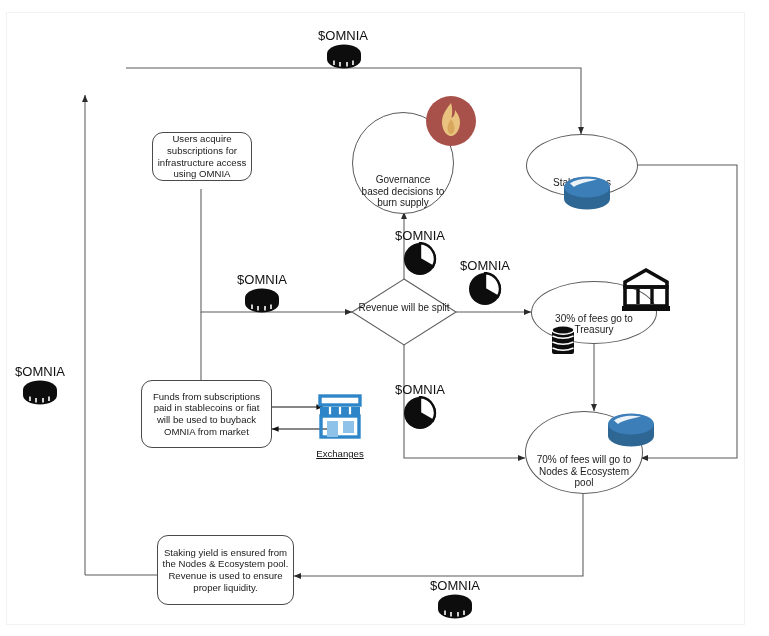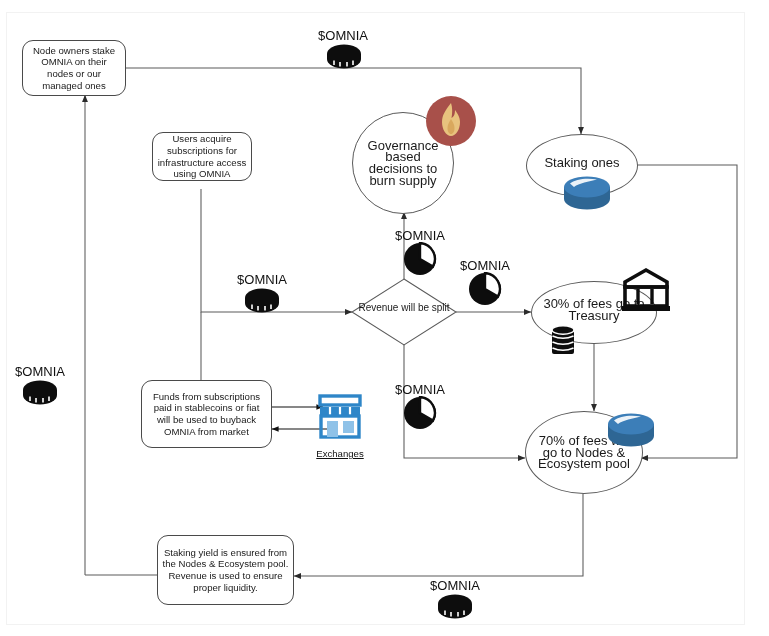--- a/index.html
+++ b/index.html
@@ -4,21 +4,21 @@
 <style>
   html,body{margin:0;padding:0;background:#ffffff;}
   body{font-family:"Liberation Sans",sans-serif;}
   #canvas{position:relative;width:769px;height:636px;background:#ffffff;overflow:hidden;}
   #frame{position:absolute;left:6px;top:12px;width:739px;height:613px;
          border:1px solid #f2f2f2;box-sizing:border-box;background:#fff;}
   svg.layer{position:absolute;left:0;top:0;width:769px;height:636px;overflow:visible;}
   .node{position:absolute;box-sizing:border-box;display:flex;align-items:center;
         justify-content:center;text-align:center;background:#fff;color:#1a1a1a;}
   .rbox{border:1.1px solid #4a4a4a;border-radius:11px;font-size:9.6px;line-height:11.6px;padding:3px 4px;}
-  .ellipse{border:1.1px solid #5a5a5a;border-radius:50%;font-size:13px;line-height:11.6px;padding:4px 8px;}
+  .ellipse{border:1.1px solid #5a5a5a;border-radius:50%;font-size:10px;line-height:11.6px;padding:4px 8px;align-items:flex-end;}
   .coinlabel{position:absolute;font-size:13px;color:#111;text-align:center;white-space:nowrap;}
   .iconwrap{position:absolute;}
   .capt{position:absolute;font-size:9.6px;color:#111;text-align:center;white-space:nowrap;text-decoration:underline;}
   .diamond-text{position:absolute;font-size:10px;line-height:11.6px;text-align:center;color:#1a1a1a;}
 </style>
 </head>
 <body>
 
 <div id="canvas">
   <div id="frame"></div>
@@ -57,23 +57,20 @@
       <path d="M583,494 L583,576 L294,576" marker-end="url(#ah)"></path>
 
       <path d="M272,407 L323,407" stroke="#111" stroke-width="1.2" marker-end="url(#ahs)"></path>
 
       <path d="M331,429 L272,429" stroke="#111" stroke-width="1.2" marker-end="url(#ahs)"></path>
 
       <path d="M404,279 L456,312 L404,345 L352,312 Z" stroke="#5a5a5a" stroke-width="1.05"></path>
     </g>
   </svg>
 
-  <div class="node rbox" style="left:22px;top:40px;width:104px;height:56px;">
-    <span>Node owners stake OMNIA on their nodes or our managed ones</span>
-  </div>
 
   <div class="node rbox" style="left:152px;top:132px;width:100px;height:49px;">
     <span>Users acquire subscriptions for infrastructure access using OMNIA</span>
   </div>
 
   <div class="node ellipse" style="left:352px;top:112px;width:102px;height:102px;">
     <span>Governance based decisions to burn supply</span>
   </div>
 
   <div class="node ellipse" style="left:526px;top:134px;width:112px;height:63px;">

